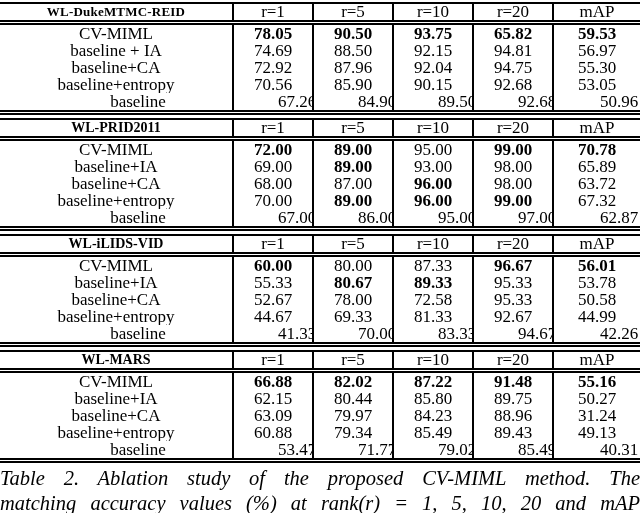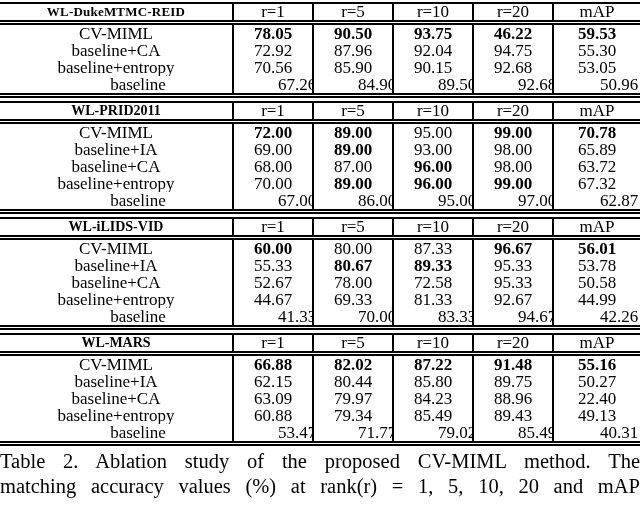--- a/index.html
+++ b/index.html
@@ -46,20 +46,21 @@
   th.dataset.small { font-size: 13px; letter-spacing: 0.2px; }
   td.b { font-weight: 700; text-align: center; }
 
   .caption { margin-top: 1px; font-size: 20.5px; line-height: 25px; }
   .caption .cap-line {
     width: 640px;
     text-align: justify;
     -moz-text-align-last: justify;
     text-align-last: justify;
     white-space: normal;
+    font-style: italic;
   }
 </style>
 </head>
 <body>
 
 <div id="page">
   <div>
       <table class="results-table">
     <colgroup>
       <col class="c-label">
@@ -78,22 +79,30 @@
             <th>r=20</th>
             <th>mAP</th>
           </tr>
     </thead>
     <tbody>
           <tr>
             <td>CV-MIML</td>
             <td class="b">78.05</td>
             <td class="b">90.50</td>
             <td class="b">93.75</td>
-            <td class="b">46.22</td>
+            <td class="b">65.82</td>
             <td class="b">59.53</td>
+          </tr>
+          <tr>
+            <td>baseline + IA</td>
+            <td>74.69</td>
+            <td>88.50</td>
+            <td>92.15</td>
+            <td>94.81</td>
+            <td>56.97</td>
           </tr>
           <tr>
             <td>baseline+CA</td>
             <td>72.92</td>
             <td>87.96</td>
             <td>92.04</td>
             <td>94.75</td>
             <td>55.30</td>
           </tr>
           <tr>
@@ -273,21 +282,21 @@
             <td>85.80</td>
             <td>89.75</td>
             <td>50.27</td>
           </tr>
           <tr>
             <td>baseline+CA</td>
             <td>63.09</td>
             <td>79.97</td>
             <td>84.23</td>
             <td>88.96</td>
-            <td>22.40</td>
+            <td>31.24</td>
           </tr>
           <tr>
             <td>baseline+entropy</td>
             <td>60.88</td>
             <td>79.34</td>
             <td>85.49</td>
             <td>89.43</td>
             <td>49.13</td>
           </tr>
           <tr>

